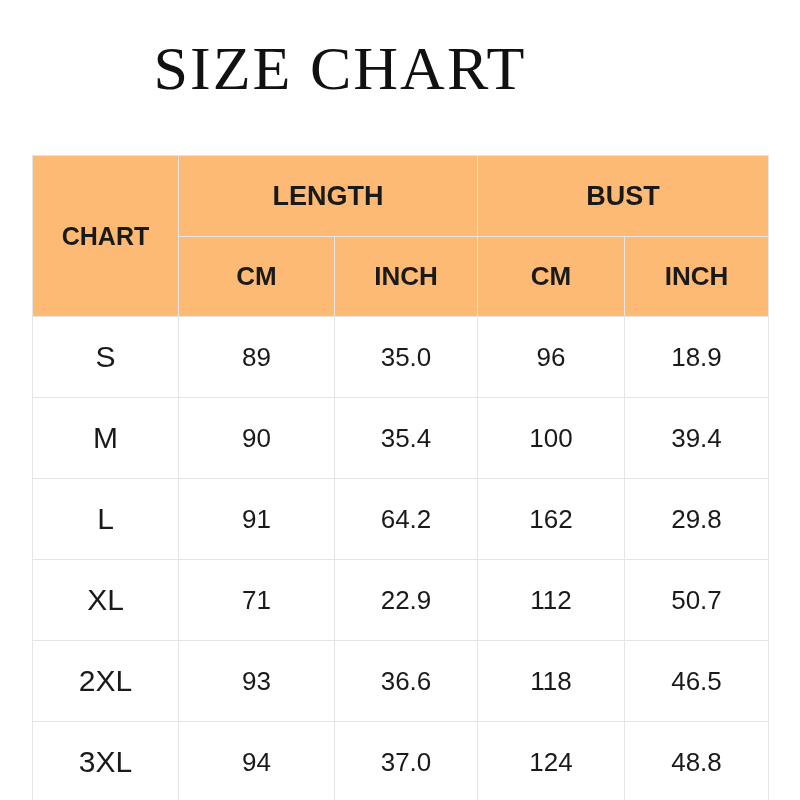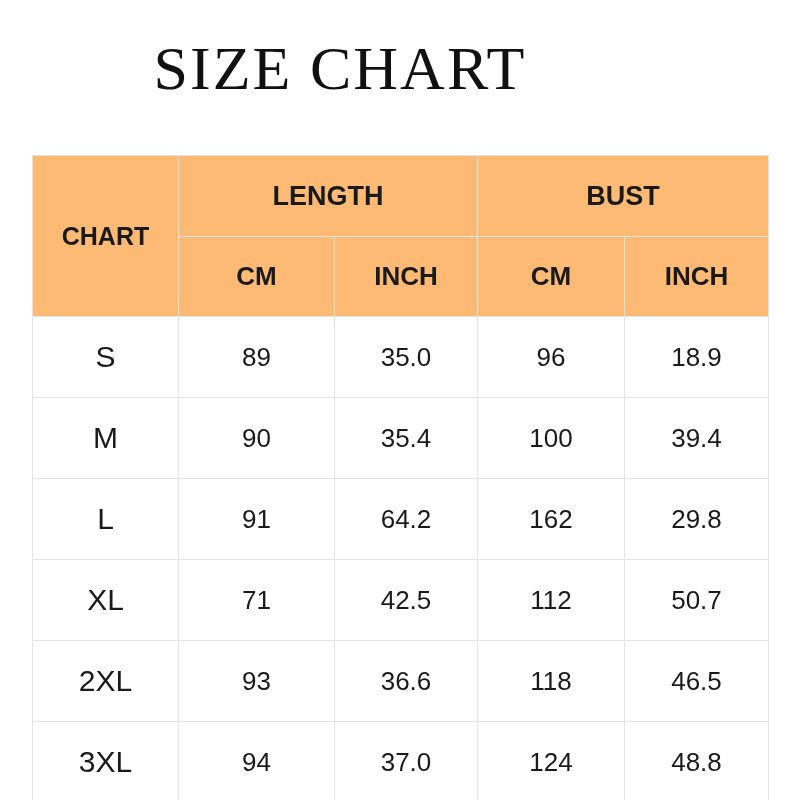--- a/index.html
+++ b/index.html
@@ -128,21 +128,21 @@
         <tr>
           <td class="size-cell">L</td>
           <td>91</td>
           <td>64.2</td>
           <td>162</td>
           <td>29.8</td>
         </tr>
         <tr>
           <td class="size-cell">XL</td>
           <td>71</td>
-          <td>42.5</td>
+          <td>22.9</td>
           <td>112</td>
           <td>50.7</td>
         </tr>
         <tr>
           <td class="size-cell">2XL</td>
           <td>93</td>
           <td>36.6</td>
           <td>118</td>
           <td>46.5</td>
         </tr>

